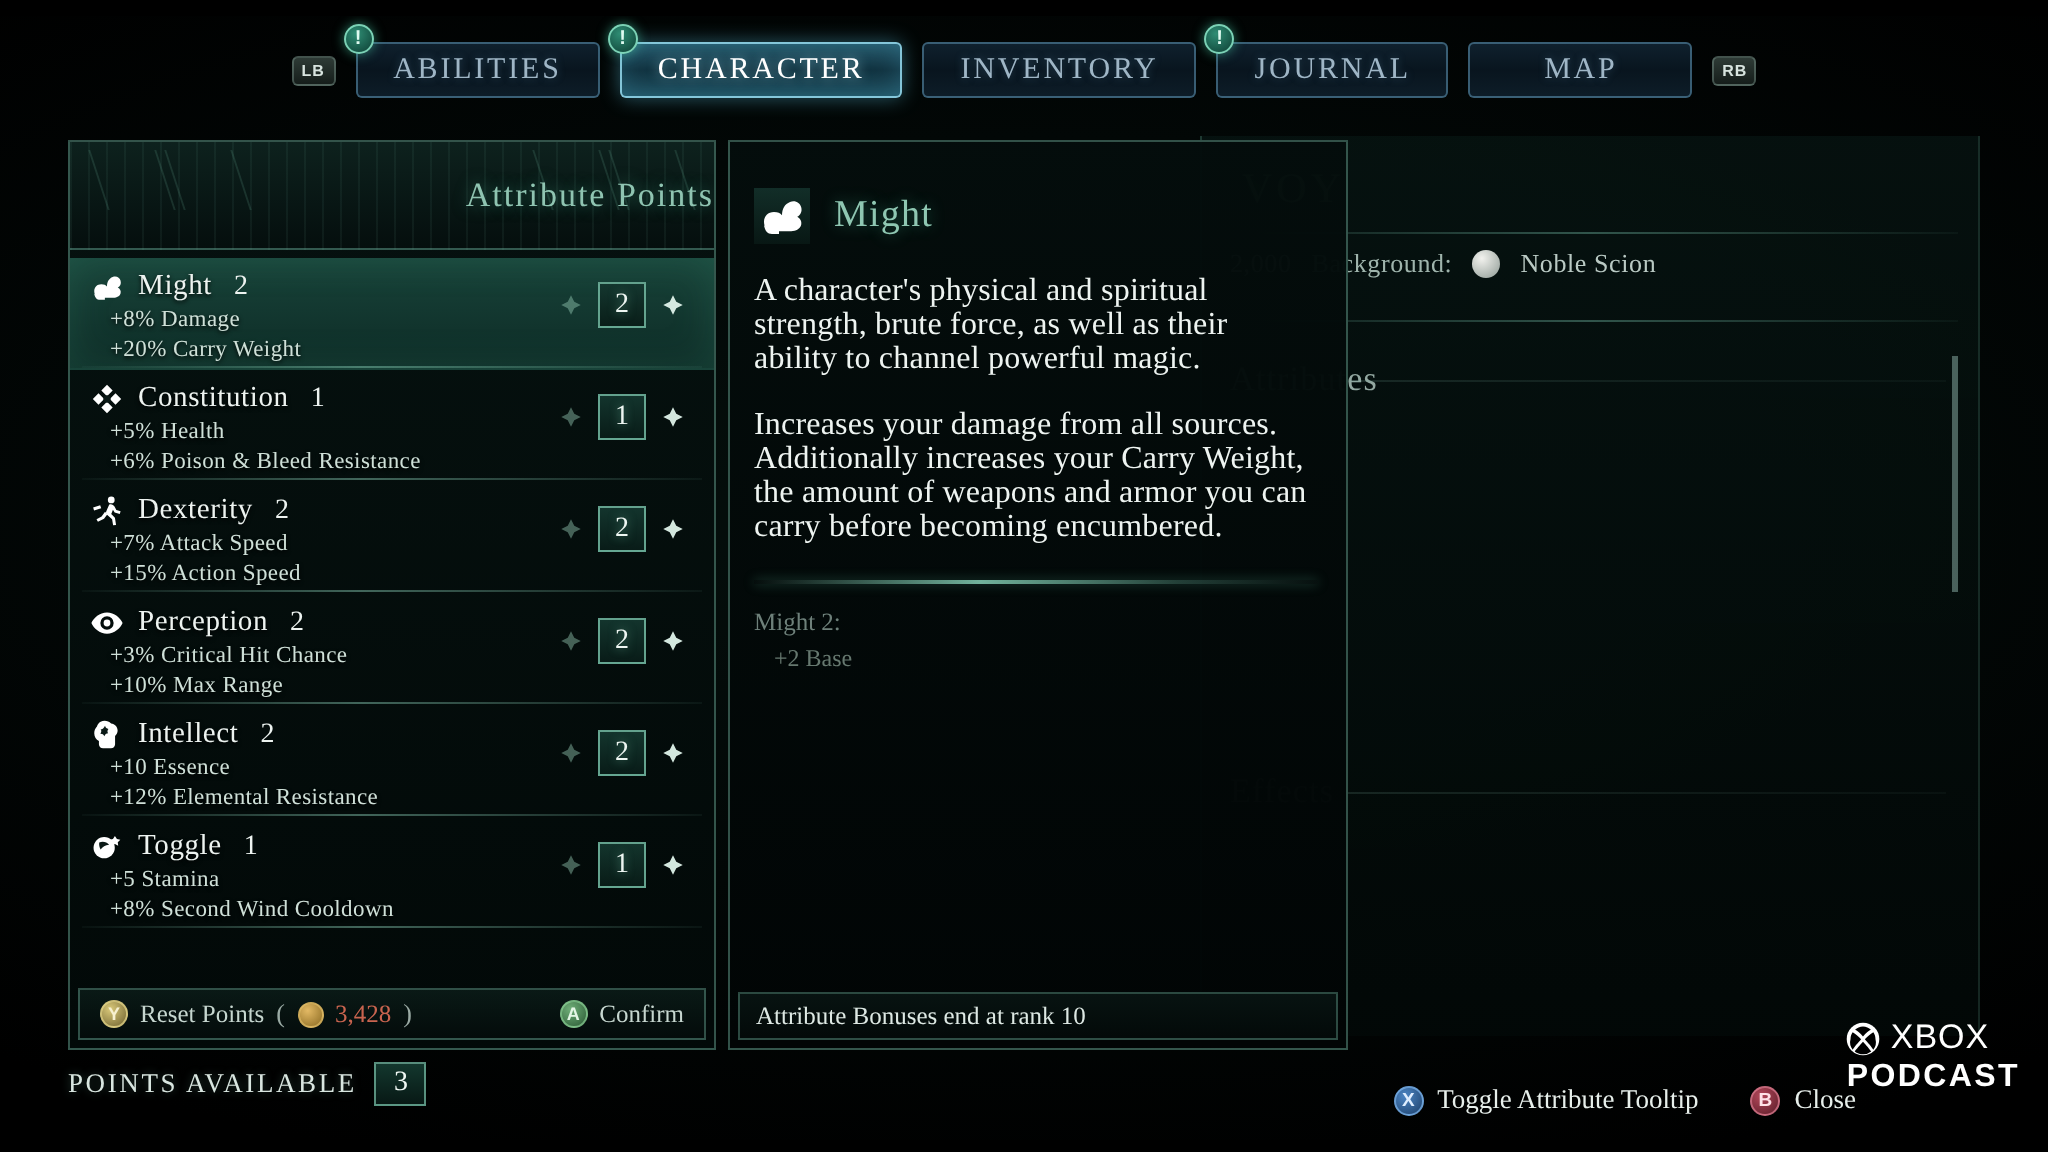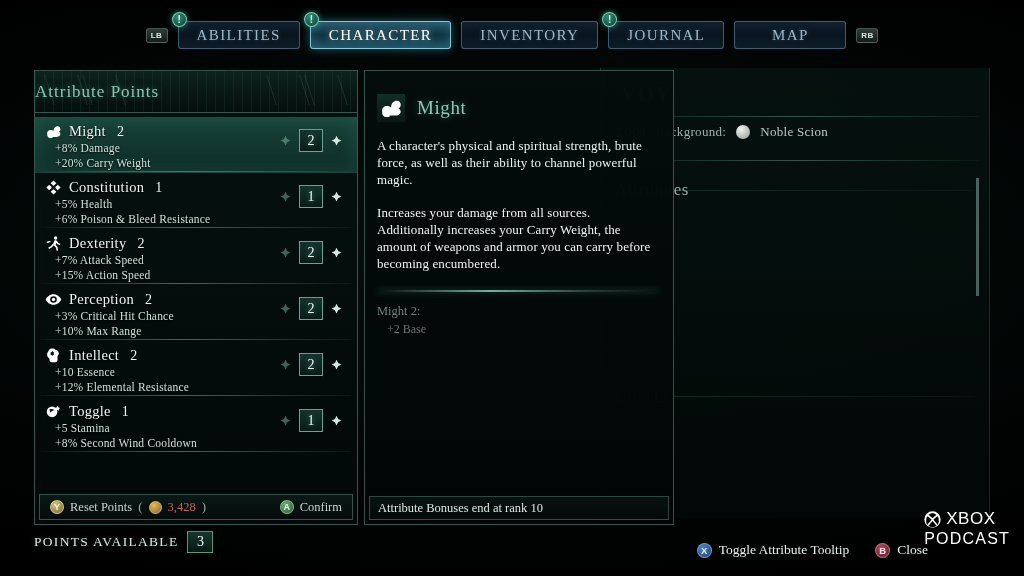--- a/index.html
+++ b/index.html
@@ -118,26 +118,26 @@
   
   #attr-panel {
     position: absolute; left: 34px; top: 70px;
     width: 324px; height: 455px;
     border: 1px solid rgba(110,175,155,0.45);
     background: linear-gradient(180deg, rgba(6,18,16,0.97), rgba(2,9,8,0.98));
     z-index: 45;
   }
   #attr-header {
     position: relative;
-    height: 42px;
+    height: 54px;
     border-bottom: 1px solid rgba(110,175,155,0.40);
     background:
       repeating-linear-gradient(90deg, rgba(120,190,170,0.07) 0 1px, transparent 1px 9px),
       linear-gradient(180deg, rgba(14,34,30,0.95), rgba(5,14,13,0.95));
-    display: flex; align-items: center; justify-content: flex-start;
+    display: flex; align-items: center; justify-content: flex-end;
     overflow: hidden;
   }
   #attr-header .orn {
     position: absolute; top: 4px; height: 30px; width: 34px;
     border-left: 1px solid rgba(120,190,170,0.16);
     border-right: 1px solid rgba(120,190,170,0.16);
     transform: skewX(18deg);
   }
   #attr-header .title {
     position: relative; z-index: 2;
@@ -250,21 +250,21 @@
     background: linear-gradient(180deg, rgba(24,60,52,0.7), rgba(10,28,24,0.7));
     display: flex; align-items: center; justify-content: center;
   }
   #tt-icon svg { width: 24px; height: 24px; display: block; }
   #tt-title {
     font-size: 19px; color: #8fc7b2; letter-spacing: .6px;
     text-shadow: 0 0 8px rgba(80,190,155,0.45);
   }
   .tt-para {
     margin: 10px 14px 0 12px;
-    font-size: 13px; line-height: 17px; color: #eef4f1;
+    font-size: 16px; line-height: 17px; color: #eef4f1;
     letter-spacing: .1px;
   }
   #tt-divider {
     margin: 18px 14px 0 12px; height: 2px;
     background: linear-gradient(90deg, rgba(120,200,175,0.02), rgba(150,235,205,0.75) 40%, rgba(110,190,165,0.30) 75%, rgba(110,190,165,0.04));
     box-shadow: 0 0 6px rgba(110,210,175,0.35);
   }
   .tt-rank-line { margin: 12px 0 0 12px; font-size: 12.5px; color: #6e807a; }
   .tt-rank-sub { margin: 3px 0 0 22px; font-size: 12px; color: #66786f; }
 
@@ -288,21 +288,21 @@
 
   
   #watermark {
     position: absolute; right: 14px; bottom: 28px;
     display: flex; flex-direction: column; align-items: flex-start;
     z-index: 55; color: #fff;
     font-family: "Liberation Sans", sans-serif;
   }
   #watermark .wm-top { display: flex; align-items: center; gap: 5px; }
   #watermark .wm-xbox { font-size: 17px; font-weight: normal; letter-spacing: .5px; }
-  #watermark .wm-pod { font-size: 16px; font-weight: normal; letter-spacing: 1.2px; margin-top: 1px; }
+  #watermark .wm-pod { font-size: 16px; font-weight: bold; letter-spacing: 1.2px; margin-top: 1px; }
   .xlogo { width: 17px; height: 17px; display: block; }
 </style>
 </head>
 <body>
 
 <div id="stage">
 
   <div id="bg-sheet">
     <div class="bg-title">VOY</div>
     <div class="bg-rule rule-a"></div>

